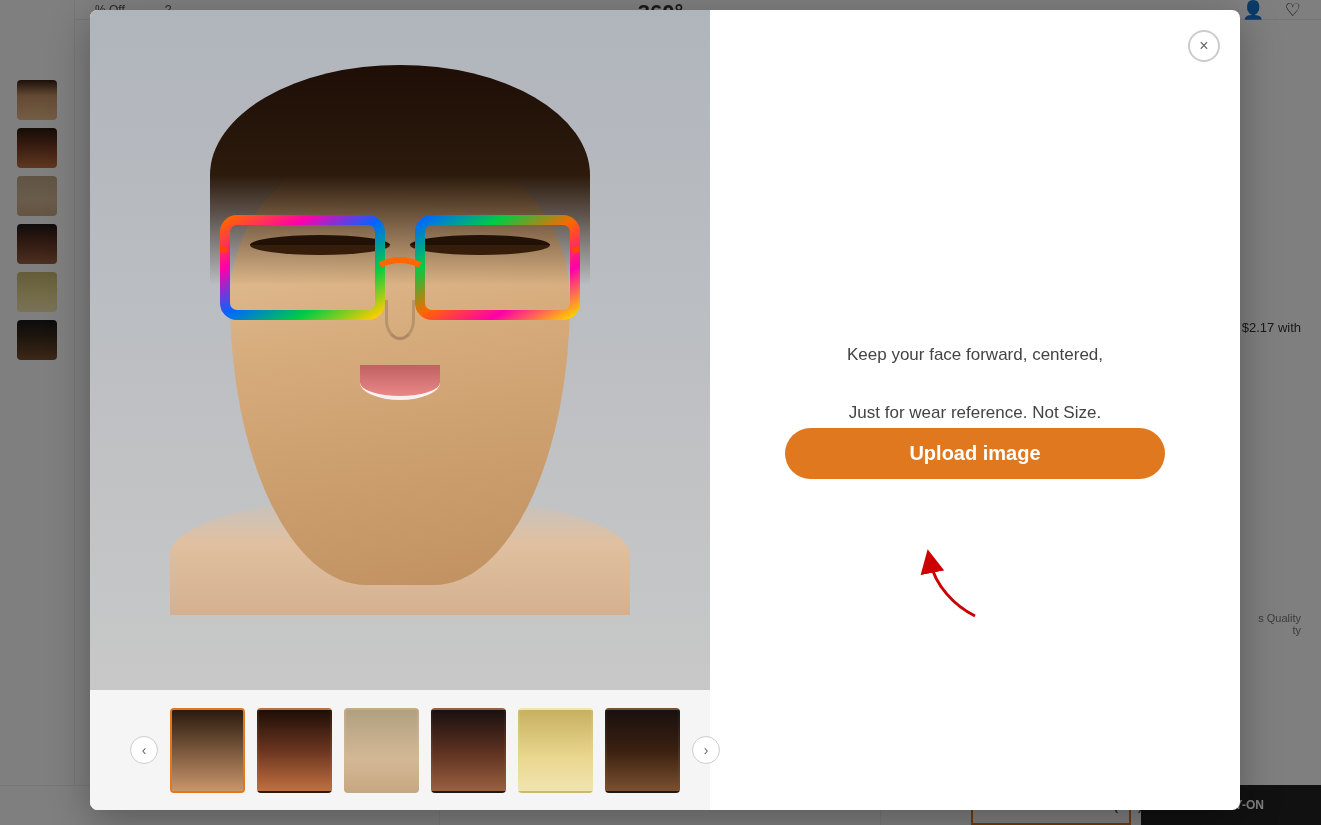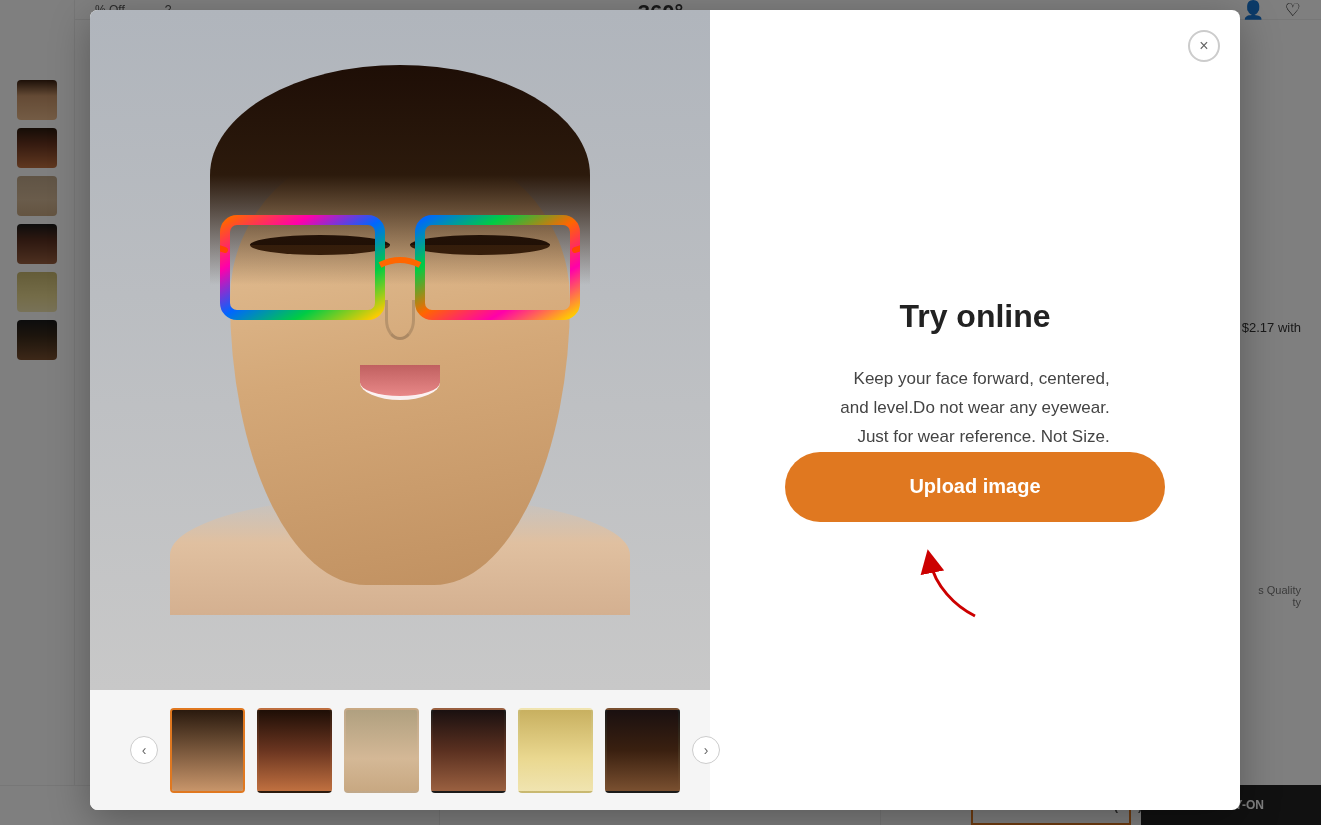--- a/index.html
+++ b/index.html
@@ -87,21 +87,21 @@
     .bg-price {
       position: absolute;
       top: 320px;
       right: 20px;
       font-size: 13px;
       color: #333;
     }
 
     .bg-quality {
       position: absolute;
-      top: 584px;
+      top: 612px;
       right: 20px;
       font-size: 11px;
       color: #777;
       text-align: right;
     }
 
     .bg-bottom-bar {
       position: absolute;
       bottom: 0;
       left: 0;
@@ -289,27 +289,27 @@
       font-size: 32px;
       font-weight: 800;
       color: #222;
       margin-bottom: 30px;
       text-align: center;
     }
 
     .try-online-desc {
       font-size: 17px;
       color: #444;
-      text-align: right;
+      text-align: center;
       line-height: 1.7;
     }
 
     .upload-btn {
       width: 380px;
-      height: 70px;
+      height: 51px;
       background: #e07820;
       border: none;
       border-radius: 40px;
       color: #fff;
       font-size: 20px;
       font-weight: 700;
       cursor: pointer;
       display: flex;
       align-items: center;
       justify-content: center;
@@ -535,25 +535,24 @@
       </div>
     </div>
   </div>
 
   <div class="modal-right">
 
     <button class="close-btn">
       <span>×</span>
     </button>
 
-    <h2 class="try-online-title">Try online</h2>
 
     <p class="try-online-desc">
       <span>Keep your face forward, centered,</span><br>
-      <span>and level.Do not wear any eyewear.</span><br>
+      <br>
       <span>Just for wear reference. Not Size.</span>
     </p>
 
     <button class="upload-btn">Upload image</button>
 
     <div class="arrow-annotation">
       <svg class="arrow-svg" viewBox="0 0 80 80">
 
         <defs>
           <marker id="arrowhead" markerWidth="8" markerHeight="8" refX="4" refY="4" orient="auto">

